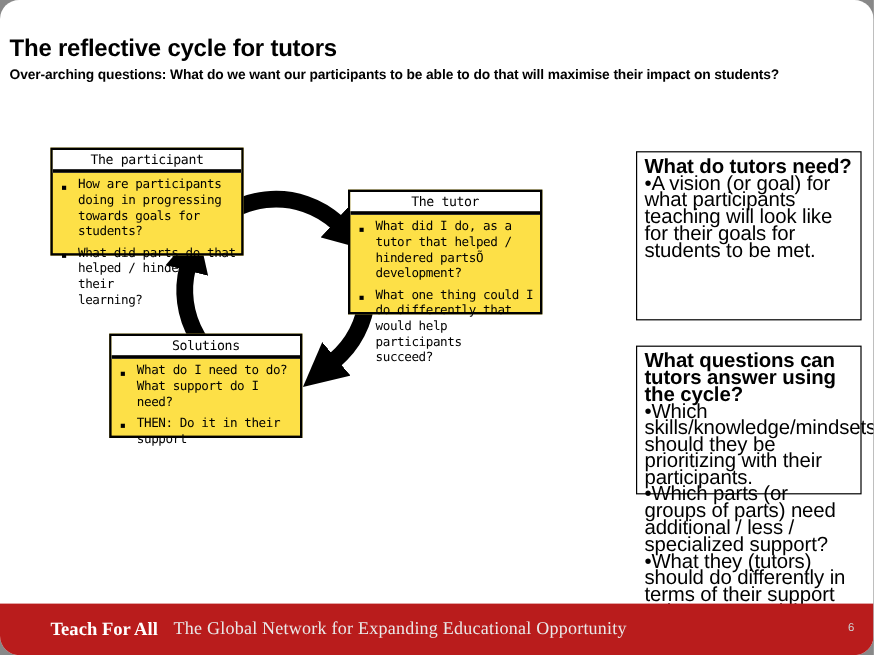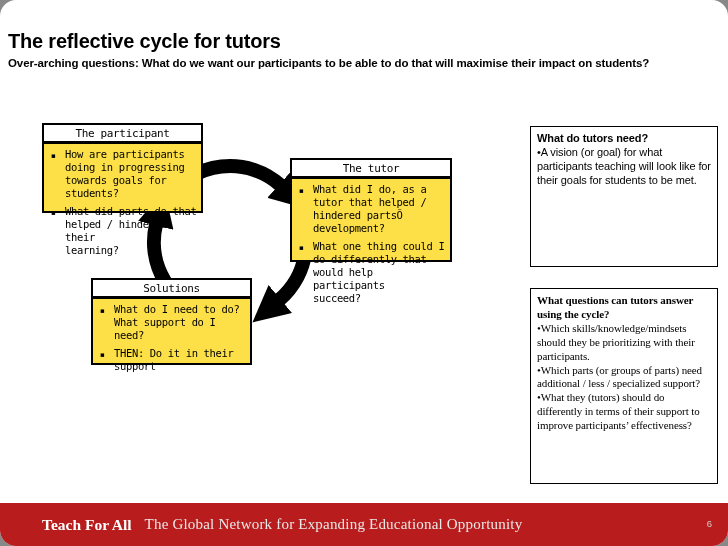--- a/index.html
+++ b/index.html
@@ -11,21 +11,21 @@
   
   .cbox{position:absolute;z-index:2;background:#fde047;border:2px solid #000;box-sizing:border-box;
         font-family:"DejaVu Sans Mono",monospace;font-size:10.5px;line-height:13px;letter-spacing:-0.35px;}
   .cbox-h{text-align:center;border-bottom:3px solid #000;padding:2px 0 1px 0;font-size:11px;background:#fff;}
   .cbox-b{padding:4px 2px 0 5px;}
   .bul{display:flex;margin-bottom:5px;}
   .dot{width:14px;flex:0 0 14px;font-family:"DejaVu Sans",sans-serif;font-size:7px;padding-top:2px;text-align:left;padding-left:2px;}
   .bt{flex:1;white-space:pre-line;}
   
   .nbox{position:absolute;z-index:2;background:#fff;border:1px solid #000;box-sizing:border-box;
-        font-size:11px;line-height:13.9px;padding:5px 6px;letter-spacing:-0.1px;}
+        font-size:17px;line-height:13.9px;padding:5px 6px;letter-spacing:-0.1px;}
   .nbox-t{font-weight:bold;}
   
   .footer{position:absolute;left:0;bottom:0;width:728px;height:43px;background:#b91c1c;z-index:3;
           display:flex;align-items:center;padding-left:42px;box-sizing:border-box;}
   .brand{font-family:"Liberation Serif",serif;font-weight:bold;font-size:15.5px;color:#fff;}
   .tagline{font-family:"Liberation Serif",serif;font-size:15px;color:#e9e9e9;margin-left:13px;letter-spacing:0.2px;}
   .pagenum{position:absolute;right:16px;top:15px;font-size:9.5px;color:#cfcfcf;font-family:"Liberation Sans",sans-serif;}
 </style>
 </head>
 <body>
@@ -99,21 +99,21 @@
 support</span>
       </div>
     </div>
   </div>
 
   <div class="nbox" style="left:530px;top:126px;width:188px;height:141px;">
     <div class="nbox-t">What do tutors need?</div>
     <div class="nline">•A vision (or goal) for what participants teaching will look like for their goals for students to be met.</div>
   </div>
 
-  <div class="nbox" style="left:530px;top:288px;width:188px;height:196px;font-family:Liberation Serif, serif;">
+  <div class="nbox" style="left:530px;top:288px;width:188px;height:124px;">
     <div class="nbox-t">What questions can tutors answer using the cycle?</div>
     <div class="nline">•Which skills/knowledge/mindsets should they be prioritizing with their participants.</div>
     <div class="nline">•Which parts (or groups of parts) need additional / less / specialized support?</div>
     <div class="nline">•What they (tutors) should do differently in terms of their support to improve participants’ effectiveness?</div>
   </div>
 
   <div class="footer">
     <span class="brand">Teach For All</span>
     <span class="tagline">The Global Network for Expanding Educational Opportunity</span>
     <span class="pagenum">6</span>

